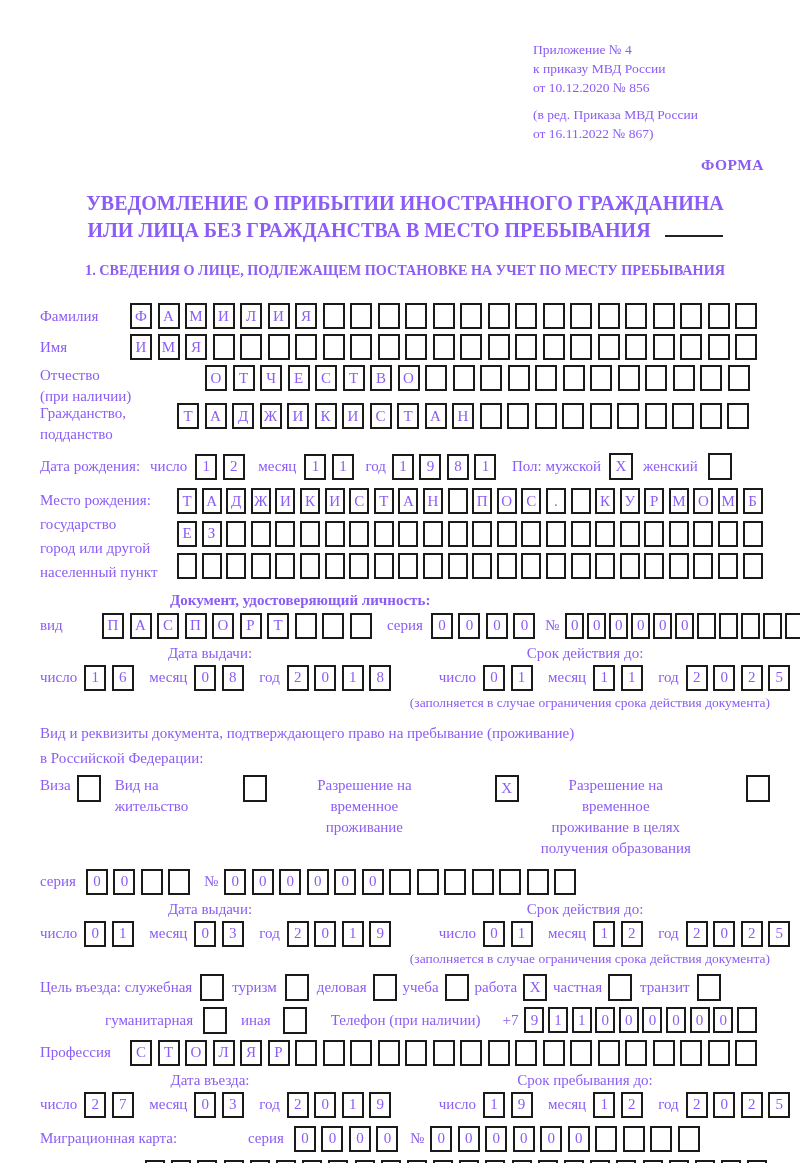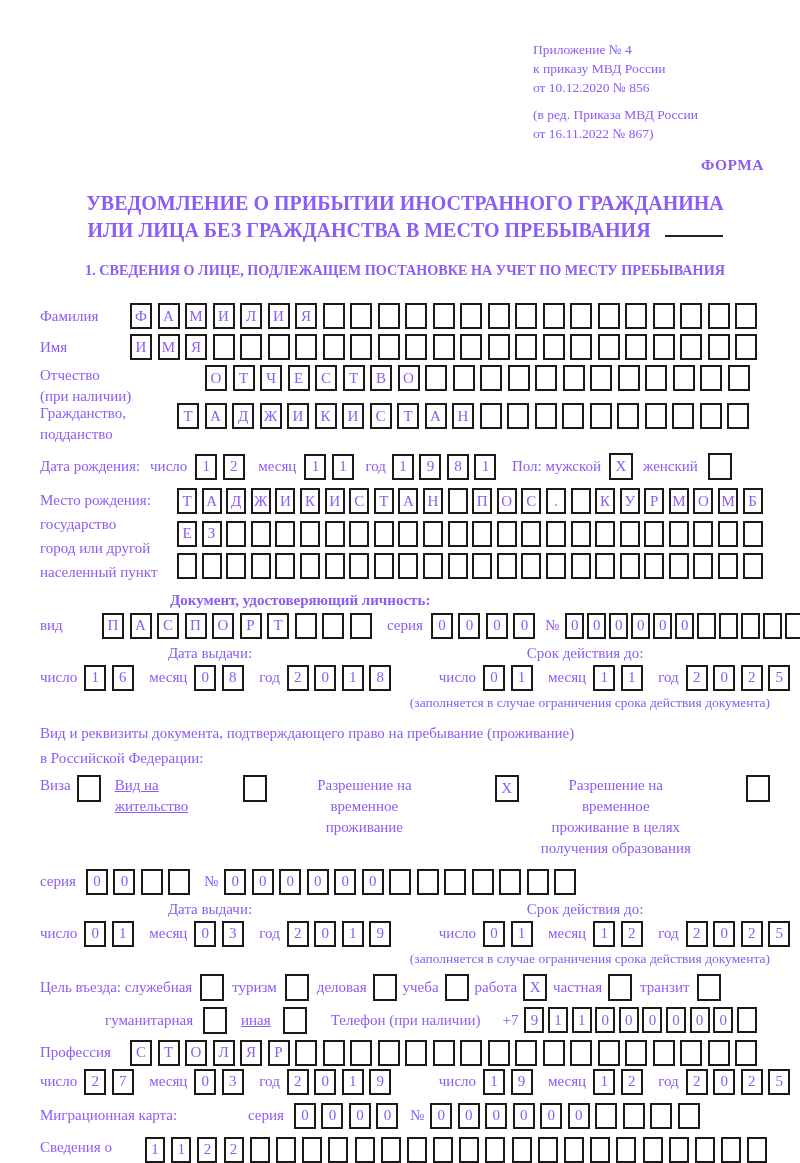--- a/index.html
+++ b/index.html
@@ -27,21 +27,21 @@
     font-size:15px; background:#fff;
   }
   .narrow .cell { width:20px; margin-right:4.6px; }
   .tight .cell { width:19px; margin-right:3px; }
   .phone .cell { width:20px; margin-right:3.6px; }
   .reps .cell { width:20px; margin-right:6.2px; }
   .chk {
     box-sizing:border-box; flex:none; width:24px; height:27px; border:2px solid #1a1a1a;
     display:inline-flex; align-items:center; justify-content:center; font-size:15px; background:#fff;
   }
-  .mr6{margin-right:6px;} .mr8{margin-right:8px;} .mr10{margin-right:10px;} .mr12{margin-right:12px;text-decoration:underline;} .ml14{margin-left:14px;} .ml18{margin-left:18px;gap:43px;}
+  .mr6{margin-right:6px;} .mr8{margin-right:8px;} .mr10{margin-right:10px;} .mr12{margin-right:12px;} .ml14{margin-left:14px;} .ml18{margin-left:18px;gap:43px;}
   .doc-heading { font-weight:bold; text-align:left; padding-left:130px; margin-top:6px; font-size:15px; }
   .dates-head { display:flex; margin-top:6px; font-size:15px; }
   .dates-head .dh-left { width:340px; text-align:center; }
   .dates-head .dh-right { width:330px; text-align:center; margin-left:40px; }
   .dates-row { display:flex; align-items:center; margin-top:3px; }
   .dgroup { display:flex; align-items:center; }
   .dgroup .dlbl { margin-right:7px; }
   .dgroup .boxes { margin-right:10px; }
   .dright { margin-left:32px; }
   .note-right { text-align:right; font-size:13.5px; margin-top:4px; }
@@ -554,20 +554,24 @@
         <span class="cell"></span>
         <span class="cell"></span>
         <span class="cell"></span>
         <span class="cell"></span>
         <span class="cell"></span>
         <span class="cell"></span>
         <span class="cell"></span>
       </span>
   </div>
 
+  <div class="dates-head">
+    <span class="dh-left">Дата въезда:</span>
+    <span class="dh-right">Срок пребывания до:</span>
+  </div>
   <div class="dates-row">
     <span class="dgroup">
       <span class="dlbl">число</span>
       <span class="boxes">
           <span class="cell">2</span>
           <span class="cell">7</span>
         </span>
       <span class="dlbl">месяц</span>
       <span class="boxes">
           <span class="cell">0</span>

